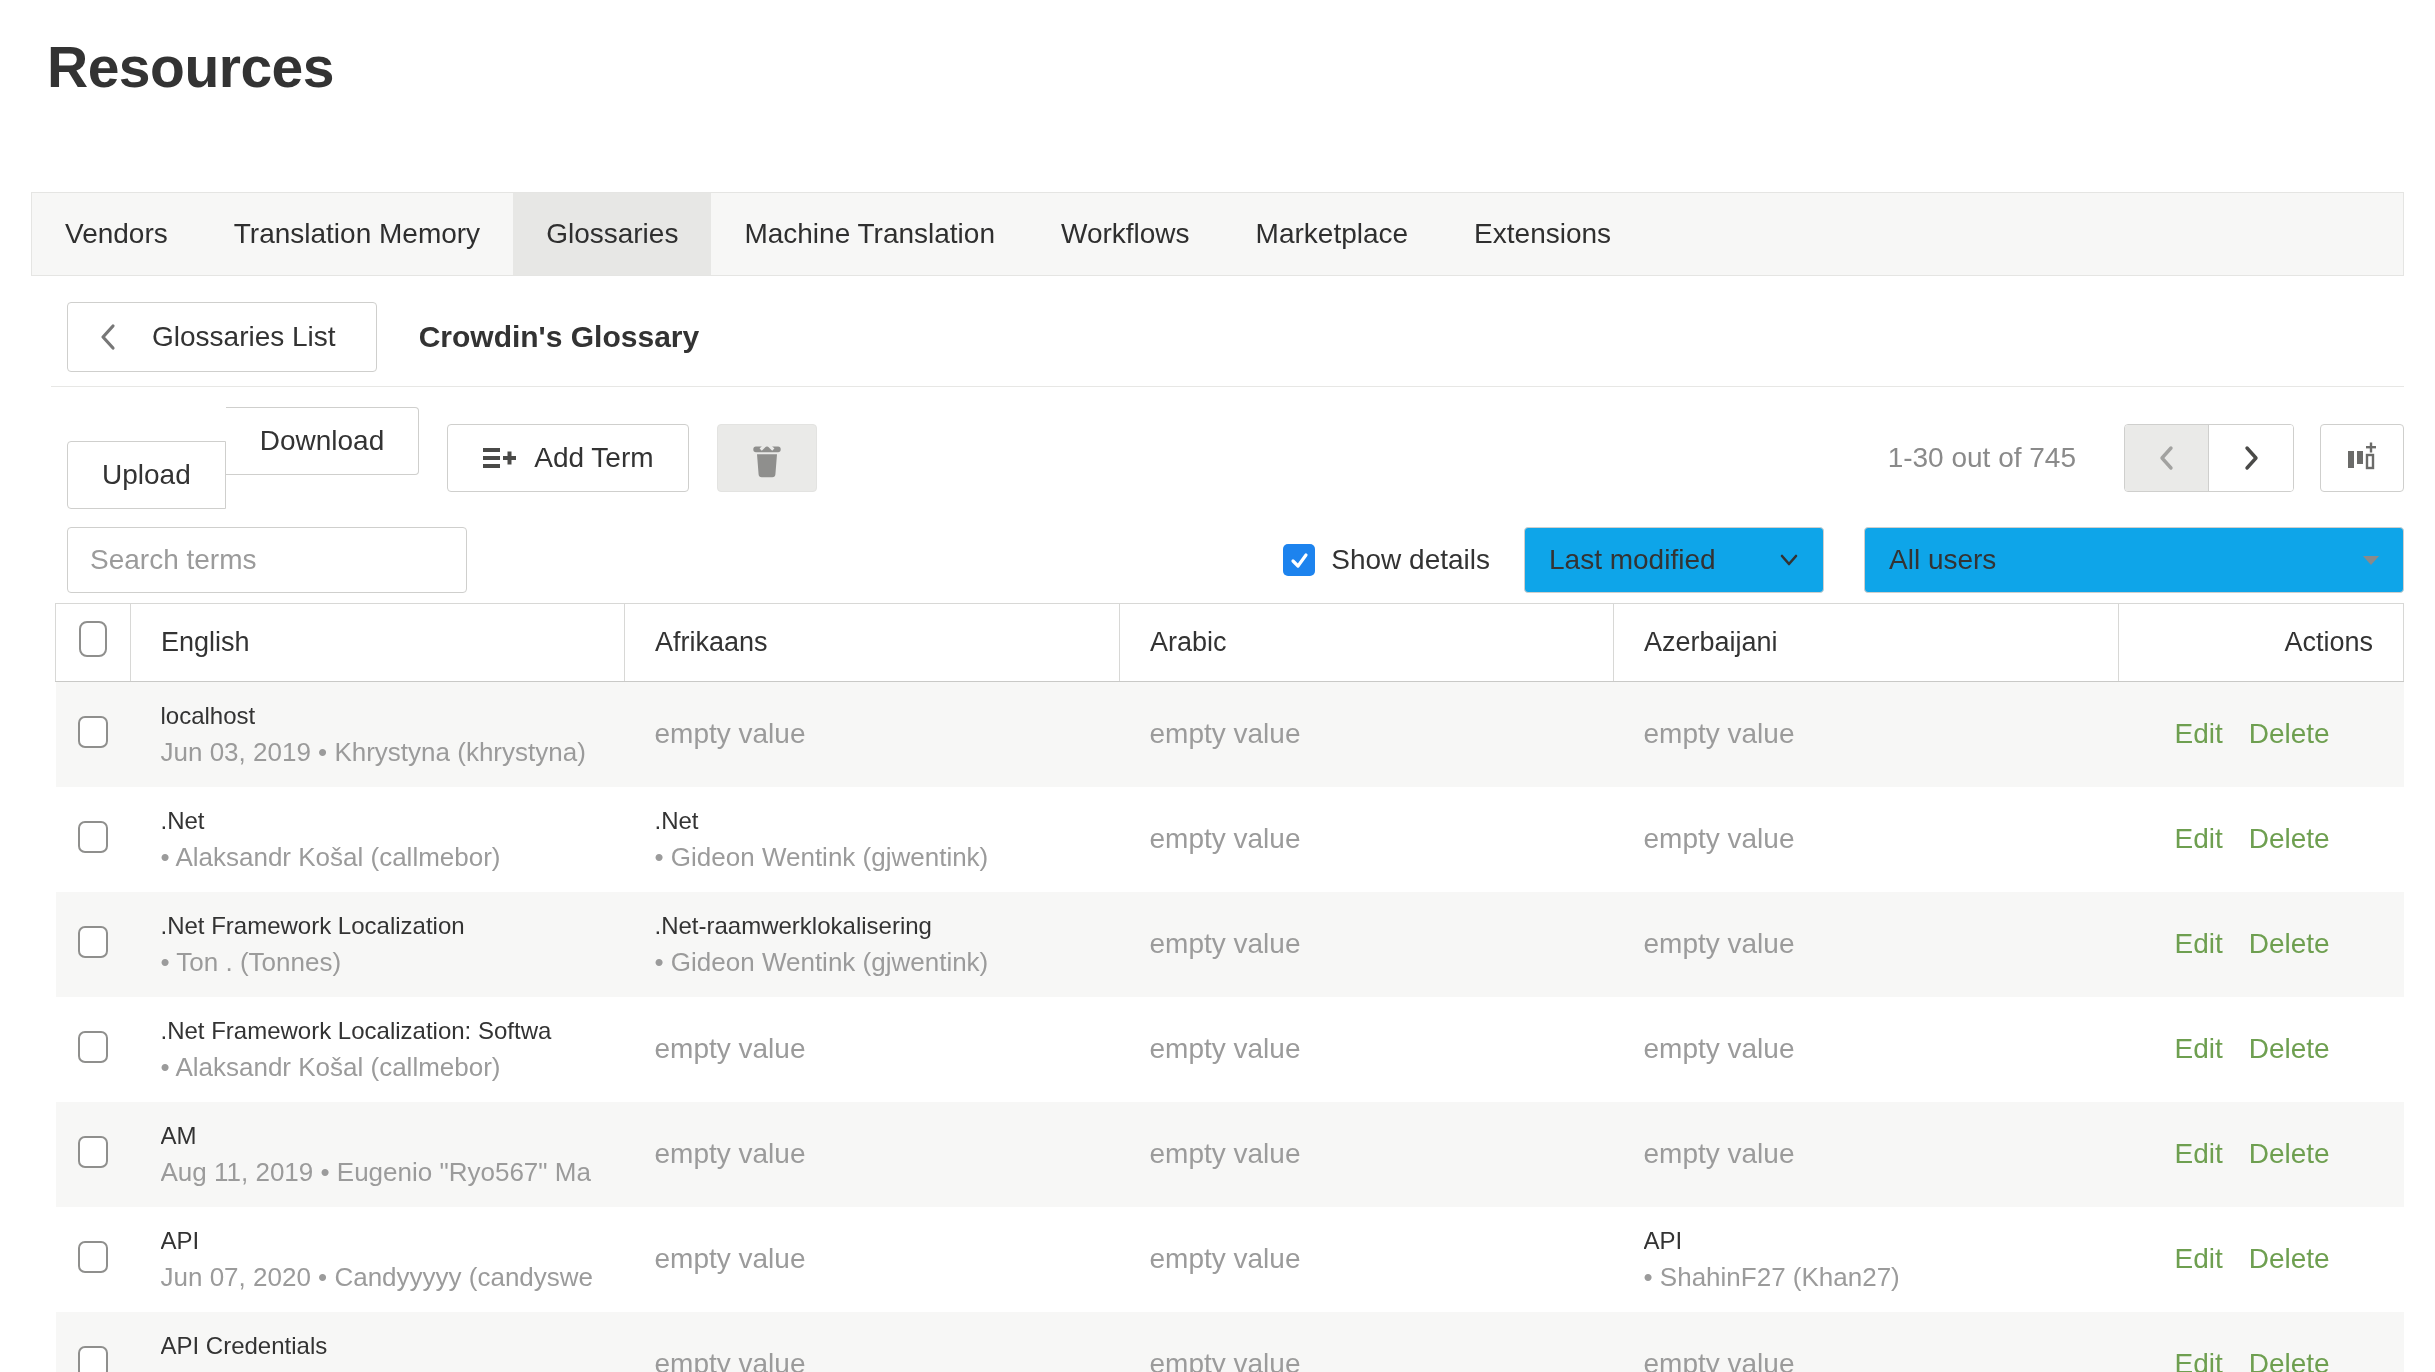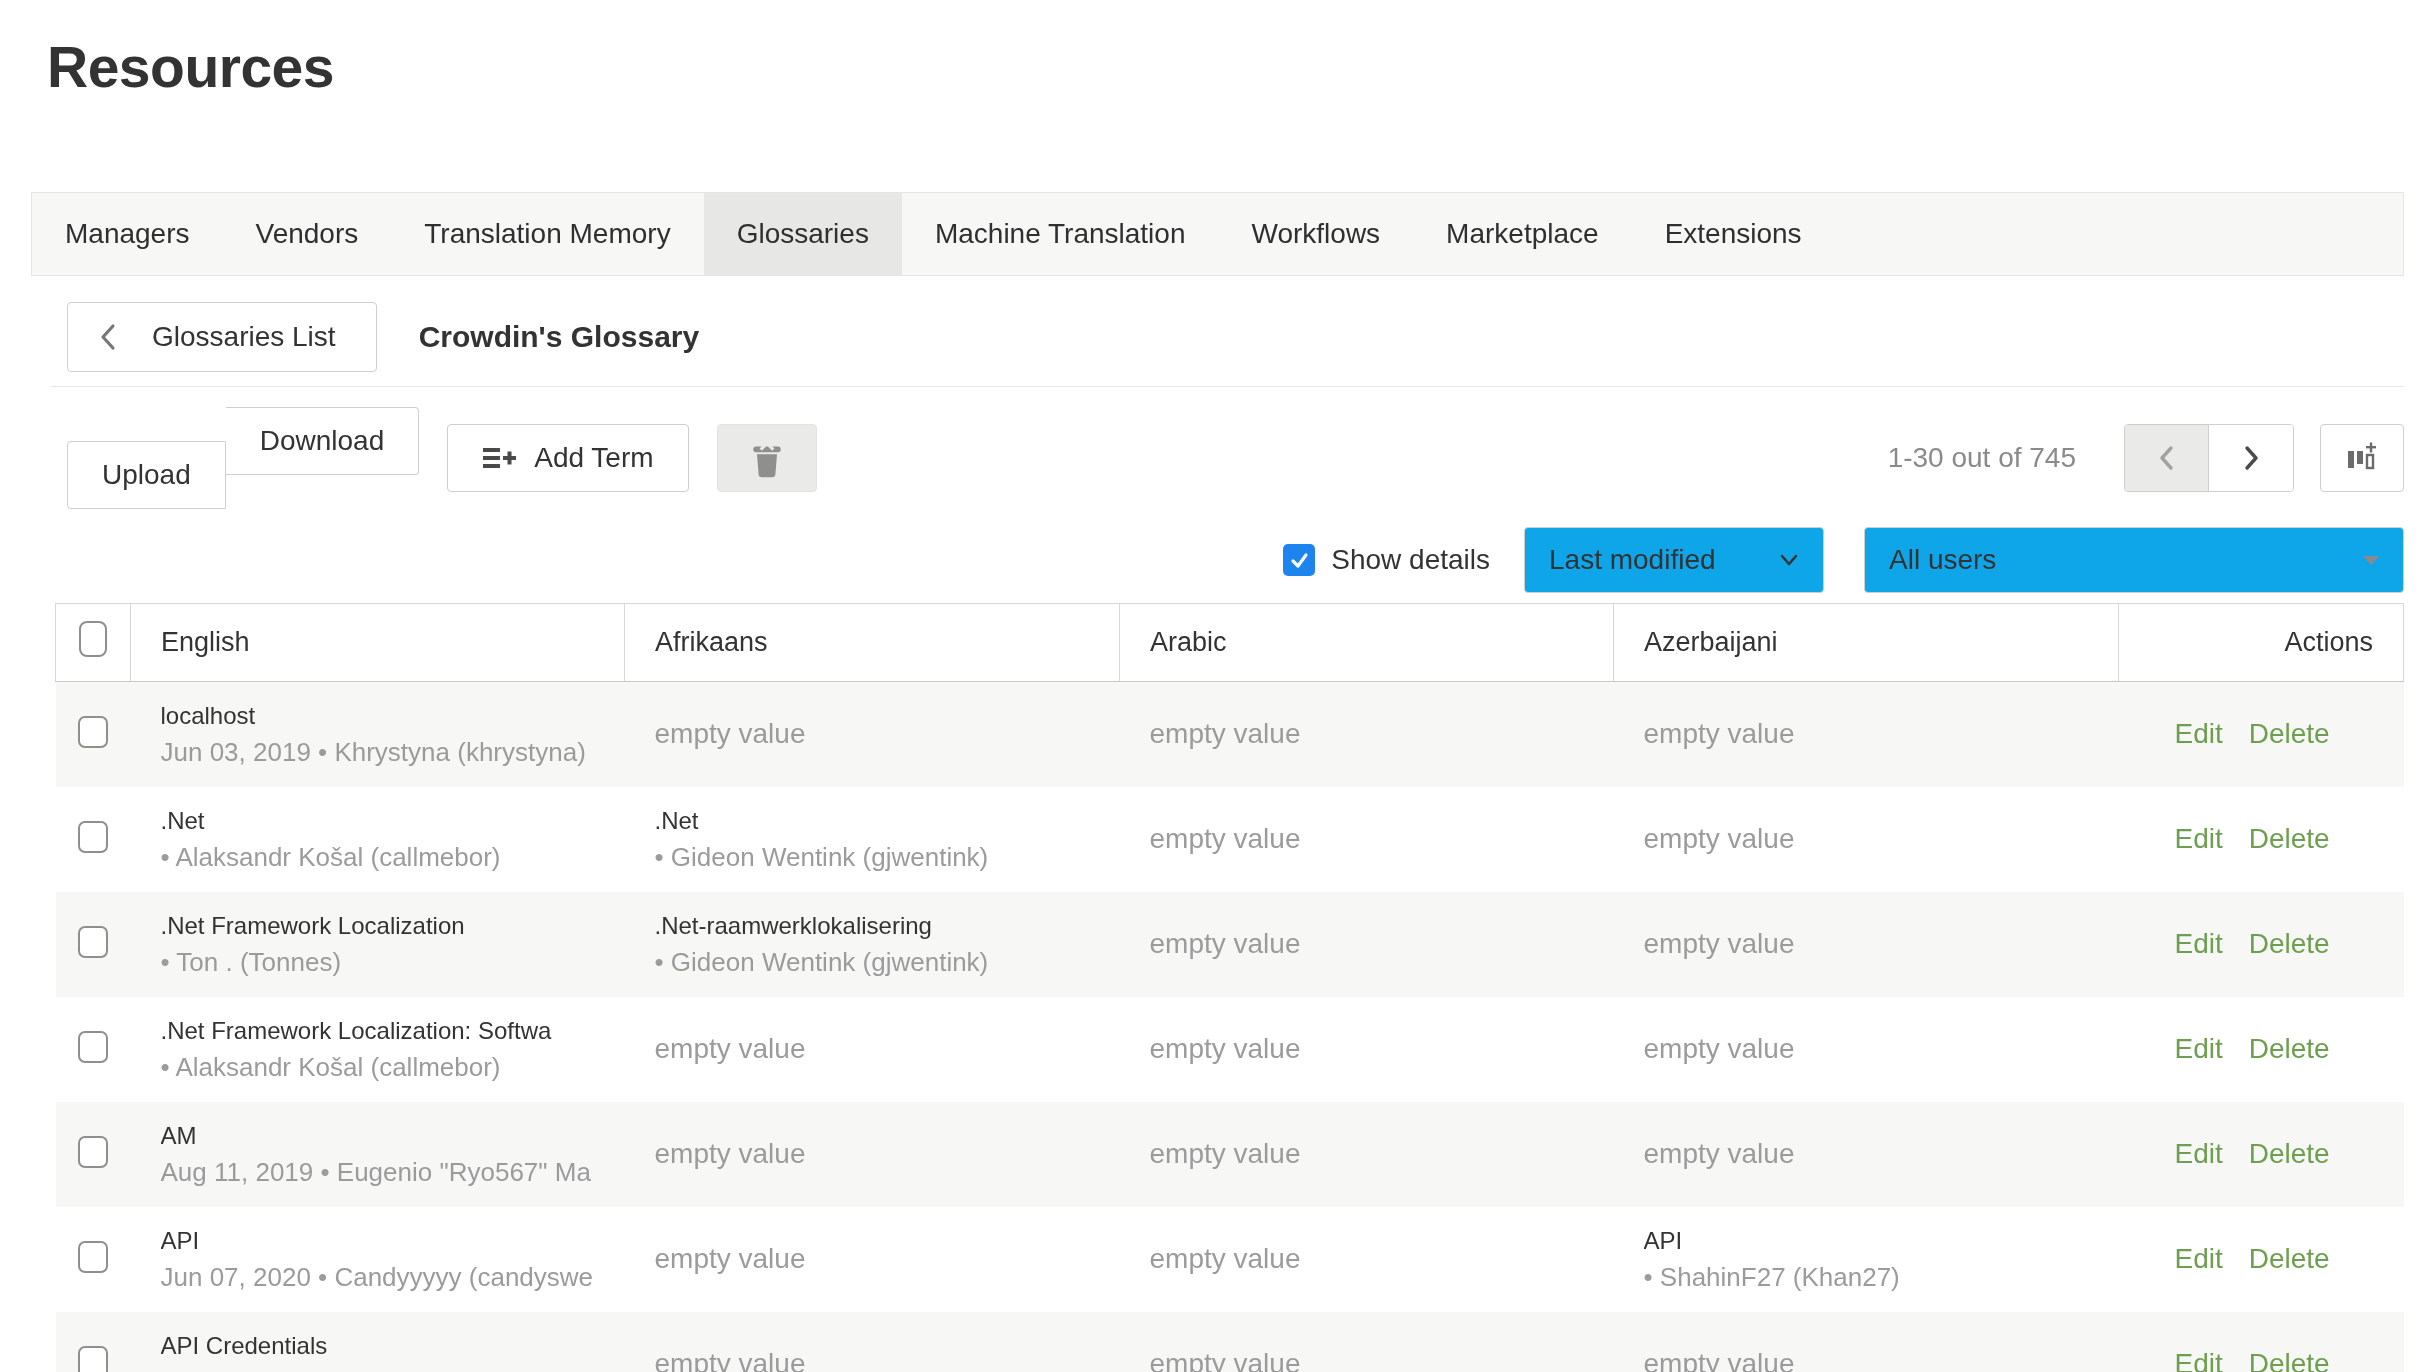--- a/index.html
+++ b/index.html
@@ -72,21 +72,20 @@
   .row-checkbox { display:inline-block; width:30px; height:32px; border:2px solid #8f8f8d; border-radius:7px; background:#fff; cursor:pointer; }
 </style>
 </head>
 <body>
 
 <div class="container">
 
   <h1 class="page-title">Resources</h1>
 
   <nav class="tabbar">
-      <div class="tab">Managers</div>
       <div class="tab">Vendors</div>
       <div class="tab">Translation Memory</div>
       <div class="tab active">Glossaries</div>
       <div class="tab">Machine Translation</div>
       <div class="tab">Workflows</div>
       <div class="tab">Marketplace</div>
       <div class="tab">Extensions</div>
     </nav>
 
   <div class="breadcrumb-section">
@@ -141,20 +140,21 @@
           <rect x="12" y="9" width="6" height="13" fill="#6b6b69"></rect>
           <rect x="22" y="13" width="6" height="13" fill="none" stroke="#6b6b69" stroke-width="2.4"></rect>
           <rect x="21" y="4" width="10" height="2.4" fill="#6b6b69"></rect>
           <rect x="24.8" y="0.5" width="2.4" height="10" fill="#6b6b69"></rect>
         </svg>
       </div>
     </div>
   </div>
 
   <div class="filters">
+    <input class="search-input" type="text" placeholder="Search terms" style="">
     <div class="filters-right">
       <span class="checkbox-checked">
         <svg width="21" height="21" viewBox="0 0 21 21">
           <polyline points="4,11 9,16 17,5" fill="none" stroke="#fff" stroke-width="3.2" stroke-linecap="round" stroke-linejoin="round"></polyline>
         </svg>
       </span>
       <span class="show-details-label">Show details</span>
       <div class="select-box sort-select">
         <span>Last modified</span>
         <svg width="20" height="13" viewBox="0 0 20 13">

